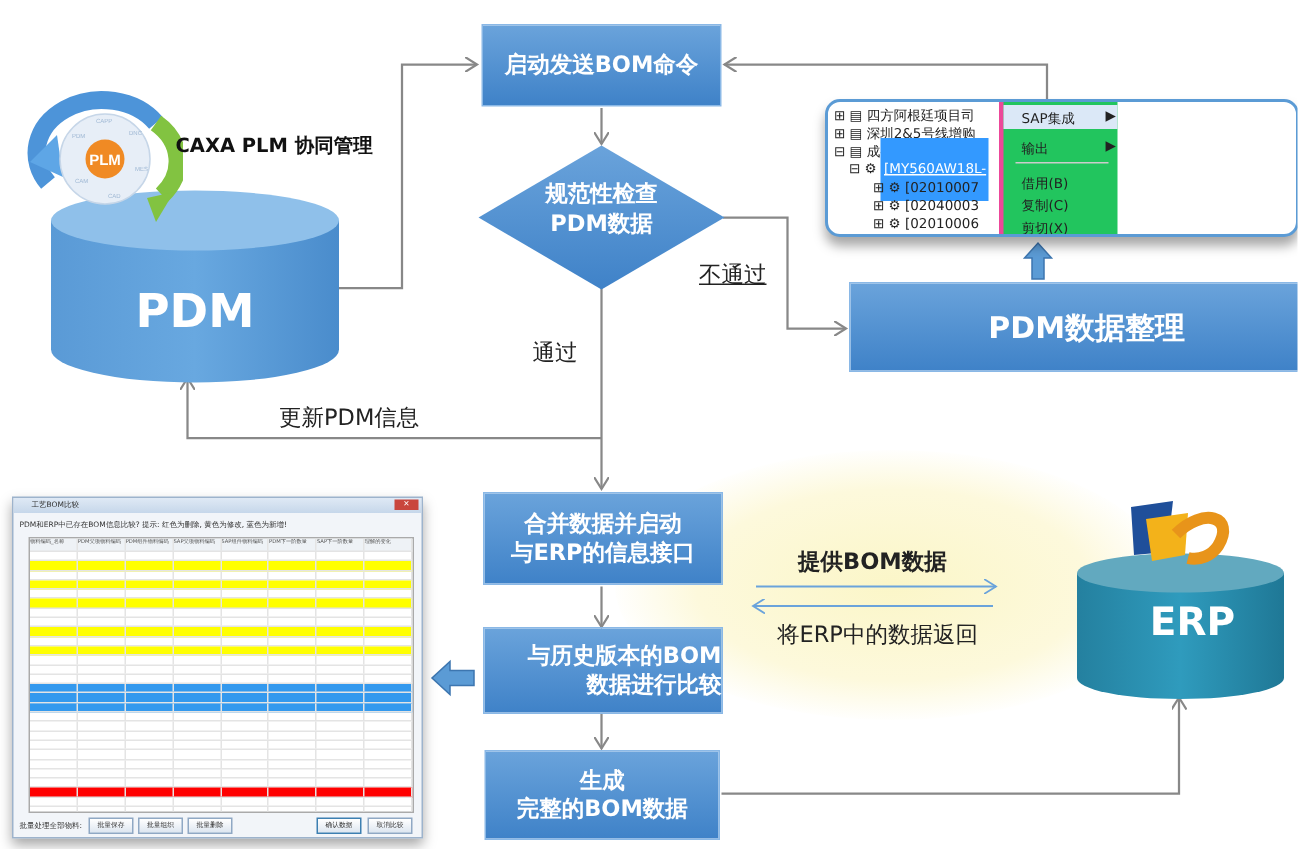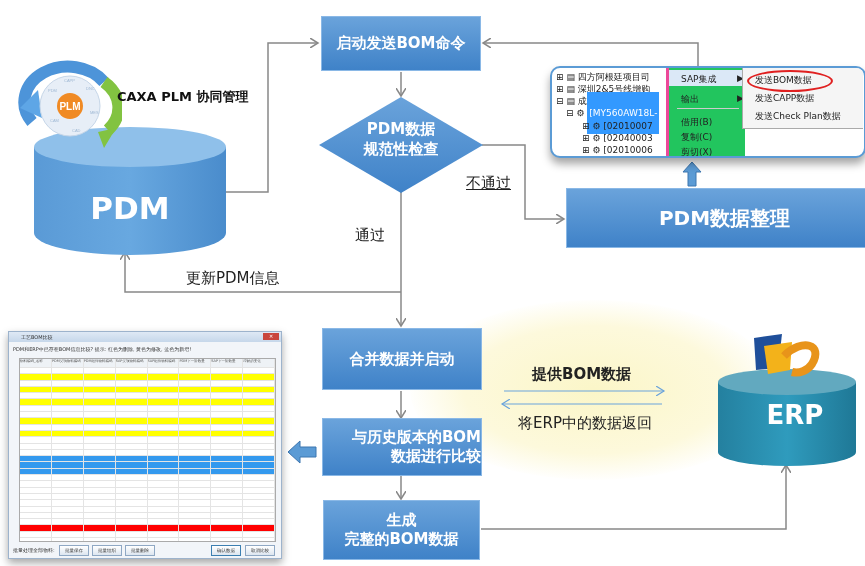--- a/index.html
+++ b/index.html
@@ -8,21 +8,21 @@
   .box{position:absolute;background:linear-gradient(#6aa3db,#3f82c8);color:#fff;font-weight:bold;text-align:center;display:flex;align-items:center;justify-content:center;flex-direction:column;border:1px solid #8ab8e6;box-sizing:border-box;line-height:1.25;}
   .label{position:absolute;color:#222;font-size:15px;white-space:nowrap;}
   svg.lines{position:absolute;left:0;top:0;}
   .glow{position:absolute;left:410px;top:300px;width:370px;height:180px;border-radius:50%;background:radial-gradient(ellipse at center,#fbf6c8 0%,#fdf9dc 50%,rgba(255,255,255,0) 72%);}
   .pdm-title{position:absolute;left:40px;top:190px;width:180px;text-align:center;color:#fff;font-weight:bold;font-size:31px;}
   .erp-title{position:absolute;left:735px;top:400px;width:120px;text-align:center;color:#fff;font-weight:bold;font-size:26px;}
   .plm-caption{position:absolute;left:117px;top:88px;font-size:13px;font-weight:bold;color:#111;}
   
   .menu-shot{position:absolute;left:550px;top:66px;width:312px;height:88px;border:2px solid #5b9bd5;border-radius:10px;background:#fff;overflow:hidden;box-shadow:0 6px 8px rgba(0,0,0,.35);font-size:9px;font-family:"DejaVu Sans",sans-serif;}
   .tree-row{position:absolute;left:4px;height:12px;white-space:nowrap;color:#222;}
-  .tree-sel{background:#3399ff;color:#fff;padding:16px 2px;}
+  .tree-sel{background:#3399ff;color:#fff;padding:16px 2px;text-decoration:underline;}
   .ctx{position:absolute;left:114px;top:0;width:76px;height:88px;background:#22c55e;border-left:3px solid #ec4899;}
   .ctx-item{position:absolute;left:12px;font-size:9px;color:#222;white-space:nowrap;}
   .ctx-hl{position:absolute;left:0;top:2px;width:76px;height:16px;background:#dbe8f7;}
   .sub{position:absolute;left:190px;top:0;width:120px;height:60px;background:#f5f5f5;border-left:1px solid #aaa;border-bottom:1px solid #aaa;}
   .sub-item{position:absolute;left:12px;font-size:9px;color:#222;white-space:nowrap;}
   .red-ellipse{position:absolute;left:4px;top:2px;width:82px;height:18px;border:2px solid #e02020;border-radius:50%;}
   
   .win{position:absolute;left:8px;top:331px;width:272px;height:226px;background:#f2f5f9;border:1px solid #9db3cc;box-shadow:0 4px 8px rgba(0,0,0,.35);font-size:5px;overflow:hidden;}
   .win-title{height:10px;background:linear-gradient(#dfe9f5,#c6d7ea);font-size:5px;padding-left:12px;line-height:10px;color:#333;}
   .win-close{position:absolute;right:2px;top:1px;width:16px;height:7px;background:#c9463d;color:#fff;font-size:5px;text-align:center;line-height:7px;}
@@ -115,22 +115,22 @@
 <svg class="abs" style="left:318px;top:96px" width="166" height="98">
   <defs>
       <linearGradient id="dg" x1="0" y1="0" x2="0" y2="1">
         <stop offset="0" stop-color="#6aa3db"></stop>
         <stop offset="1" stop-color="#3f82c8"></stop>
       </linearGradient>
     </defs>
   <polygon points="83,1 165,49 83,97 1,49" fill="url(#dg)"></polygon>
 </svg>
 <div class="abs" style="left:330px;top:120px;width:142px;text-align:center;color:#fff;font-weight:bold;font-size:15px;line-height:1.3;">
+  <div>规范性检查</div>
   <div>PDM数据</div>
-  <div>规范性检查</div>
 </div>
 
 <div class="label" style="left:466px;top:174px;text-decoration:underline;">不通过</div>
 <div class="label" style="left:355px;top:226px;">通过</div>
 <div class="label" style="left:186px;top:269px;">更新PDM信息</div>
 
 <div class="box" style="left:566px;top:188px;width:317px;height:60px;font-size:20px;">
   <span>PDM数据整理</span>
 </div>
 
@@ -145,30 +145,25 @@
 
   <div class="ctx">
     <div class="ctx-hl"></div>
     <div class="ctx-item" style="top:5px"><span>SAP集成</span> <span style="position:absolute;left:56px">▶</span></div>
     <div class="ctx-item" style="top:25px"><span>输出</span> <span style="position:absolute;left:56px">▶</span></div>
     <div style="position:absolute;left:8px;top:40px;width:62px;height:1px;background:#ccc;"></div>
     <div class="ctx-item" style="top:48px">借用(B)</div>
     <div class="ctx-item" style="top:63px">复制(C)</div>
     <div class="ctx-item" style="top:78px">剪切(X)</div>
   </div>
-  <div class="sub">
-    <div class="red-ellipse"></div>
-    <div class="sub-item" style="top:6px">发送BOM数据</div>
-    <div class="sub-item" style="top:24px">发送CAPP数据</div>
-    <div class="sub-item" style="top:42px">发送Check Plan数据</div>
-  </div>
 </div>
 
 <div class="box" style="left:322px;top:328px;width:160px;height:62px;font-size:15px;">
   <span>合并数据并启动</span>
+  <span>与ERP的信息接口</span>
 </div>
 
 <div class="box" style="left:322px;top:418px;width:160px;height:58px;font-size:15px;align-items:flex-end;">
   <span>与历史版本的BOM</span>
   <span>数据进行比较</span>
 </div>
 
 <div class="box" style="left:323px;top:500px;width:157px;height:60px;font-size:15px;">
   <span>生成</span>
   <span>完整的BOM数据</span>

